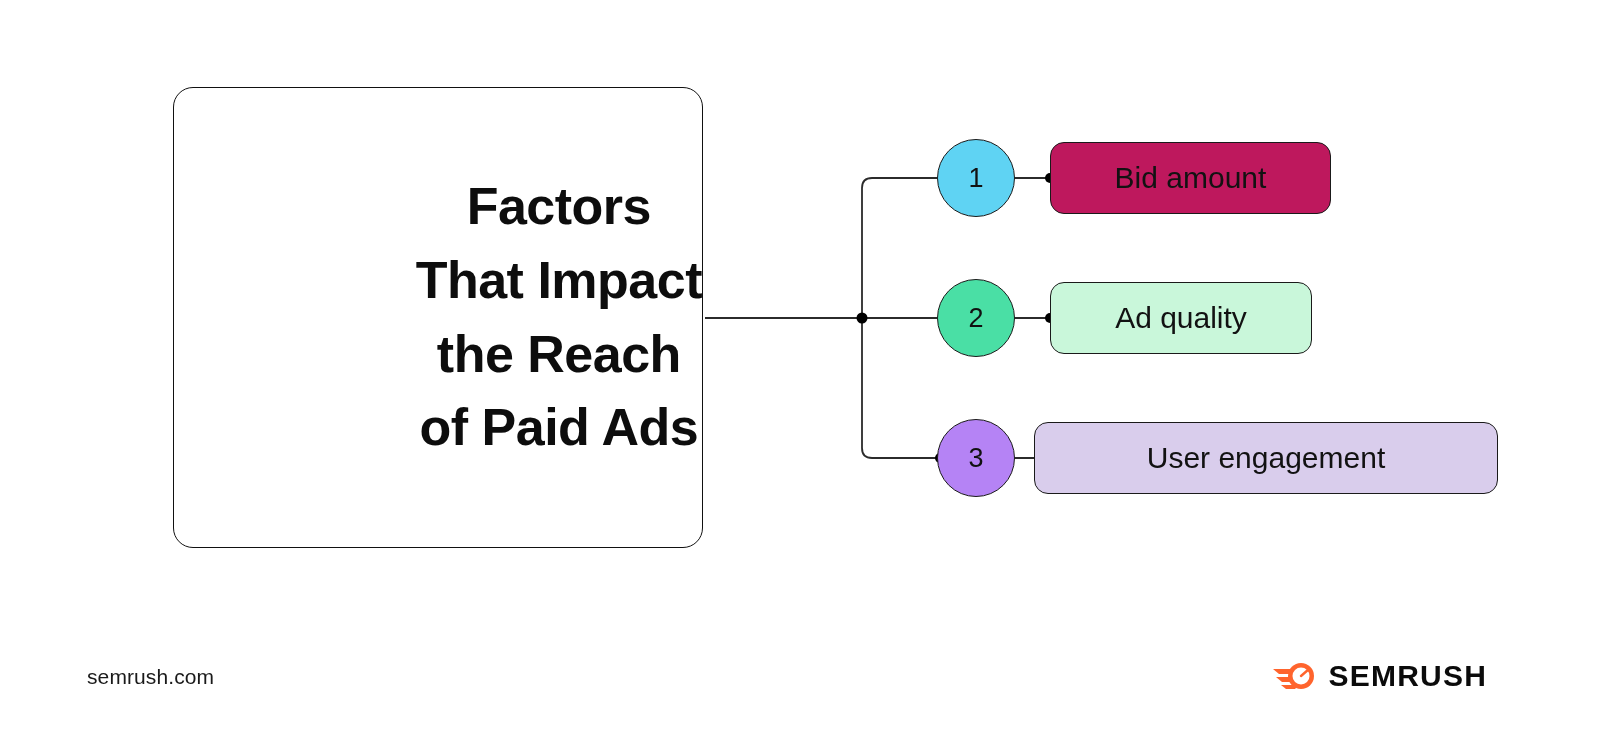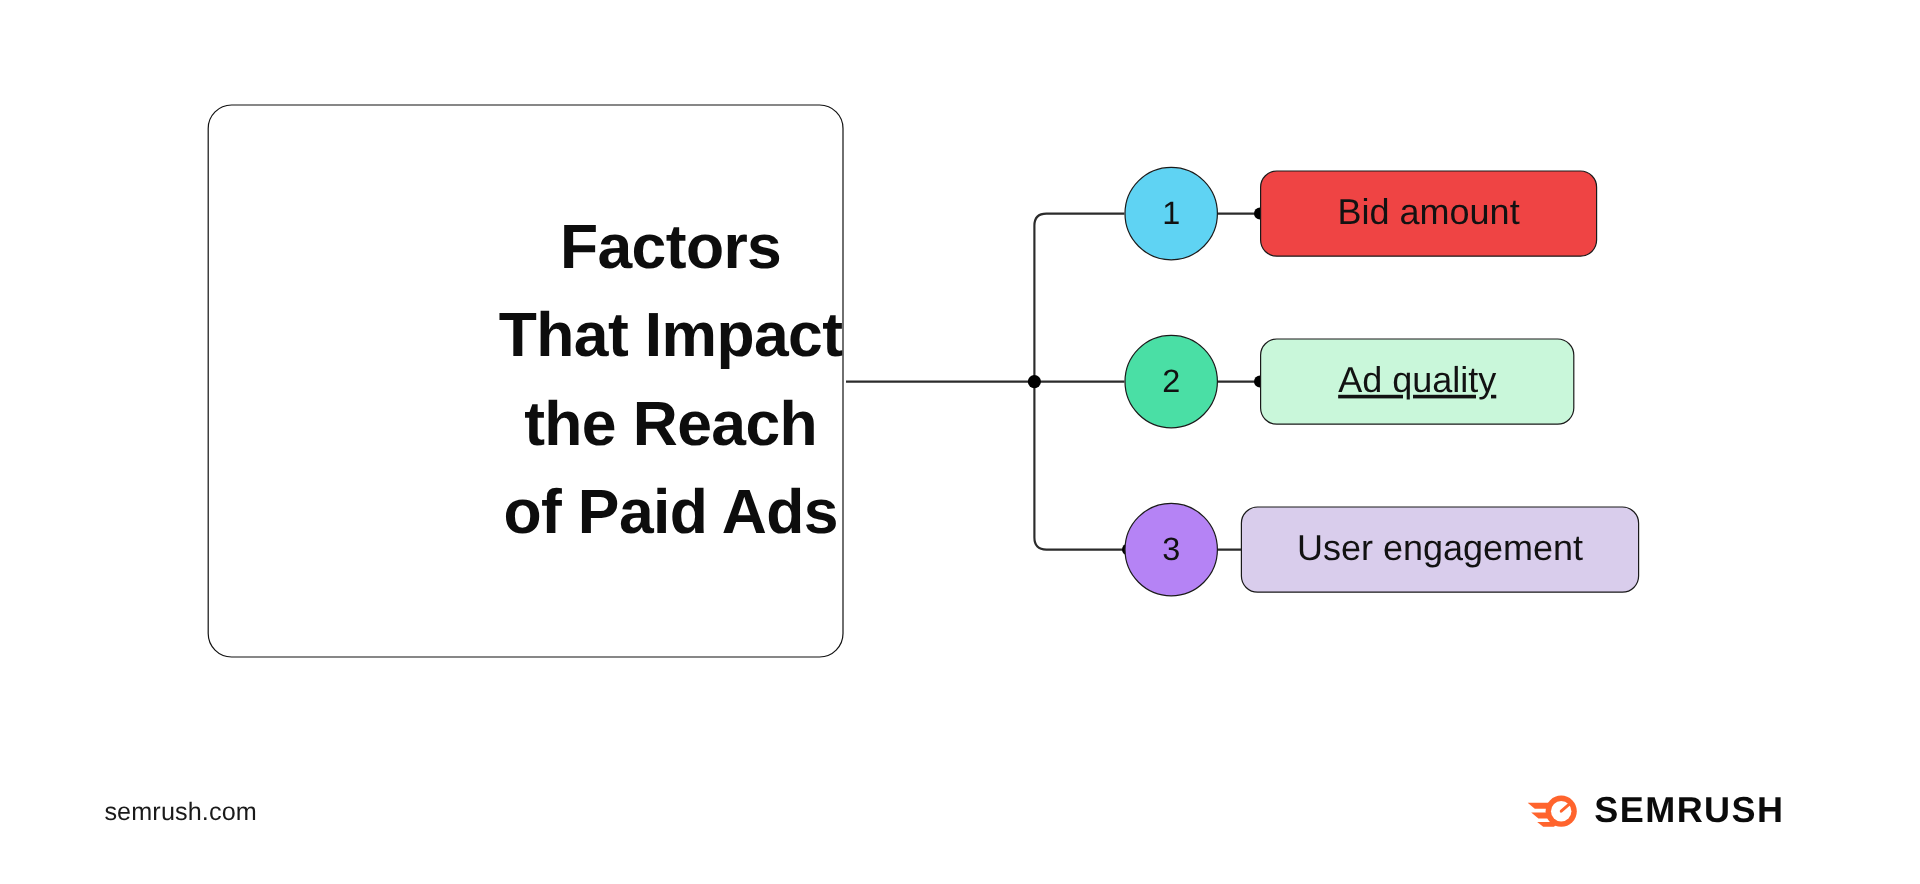--- a/index.html
+++ b/index.html
@@ -94,22 +94,22 @@
     display: flex;
     align-items: center;
     font-size: 30px;
     font-weight: 400;
     color: #121212;
     padding: 0 26px;
     justify-content: center;
     flex: 0 0 auto;
   }
   #box-0 { width: 281px; }
-  #box-1 { width: 262px; text-decoration: underline; }
-  #box-2 { width: 332px; margin-left: 19px; }
+  #box-1 { width: 262px; }
+  #box-2 { width: 464px; margin-left: 19px; }
 
   
   #footer-url {
     position: absolute;
     left: 87px;
     top: 665px;
     font-size: 21px;
     color: #1a1a1a;
     letter-spacing: 0.1px;
   }
@@ -162,21 +162,21 @@
 
   <circle class="conn-dot" cx="1050" cy="178" r="5"></circle>
   <circle class="conn-dot" cx="1050" cy="318" r="5"></circle>
   <circle class="conn-dot" cx="1050" cy="458" r="5"></circle>
 
   <circle class="conn-dot" cx="940" cy="458" r="5"></circle>
 </svg>
 
 <div class="branch-row" id="row-0">
   <div class="num-badge" style="background: rgb(95, 211, 243);">1</div>
-  <div class="label-box" id="box-0" style="background: #ef4444; text-align: right;">Bid amount</div>
+  <div class="label-box" id="box-0" style="background: #be185d; text-align: right;">Bid amount</div>
 </div>
 
 <div class="branch-row" id="row-1">
   <div class="num-badge" style="background: rgb(74, 223, 165);">2</div>
   <div class="label-box" id="box-1" style="background: rgb(201, 247, 218);">Ad quality</div>
 </div>
 
 <div class="branch-row" id="row-2">
   <div class="num-badge" style="background: rgb(181, 131, 245);">3</div>
   <div class="label-box" id="box-2" style="background: rgb(217, 205, 236);">User engagement</div>

